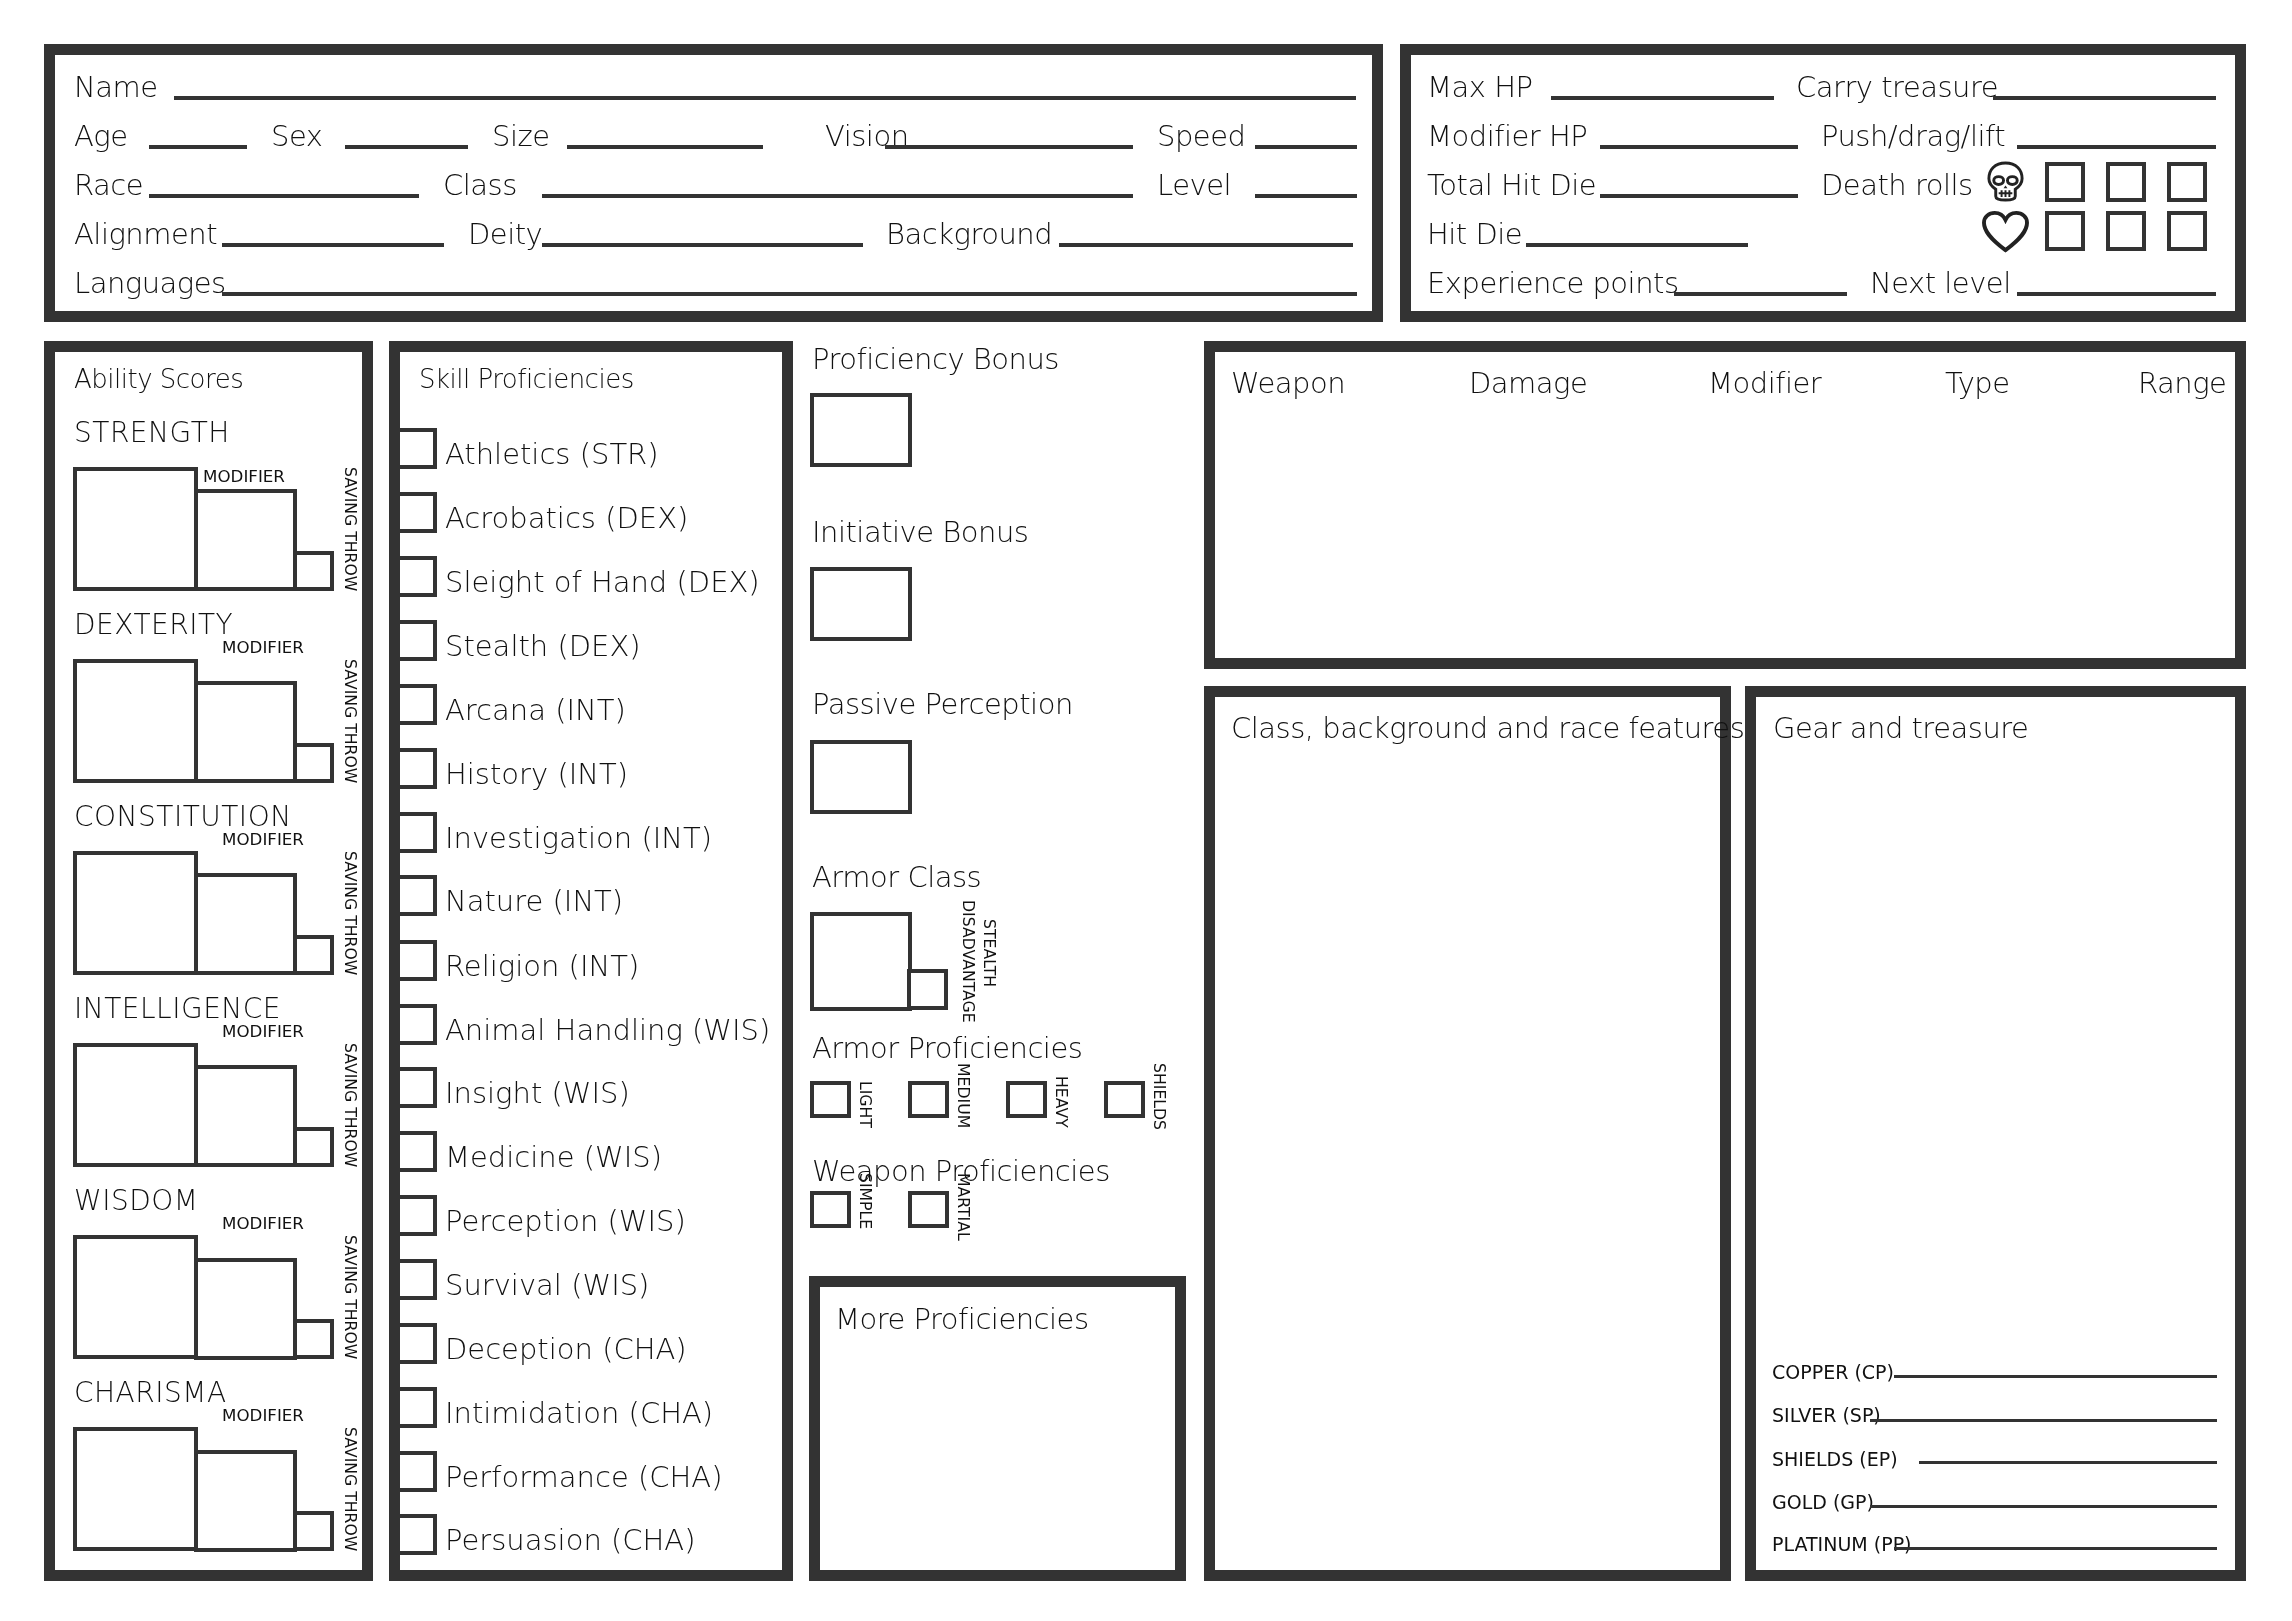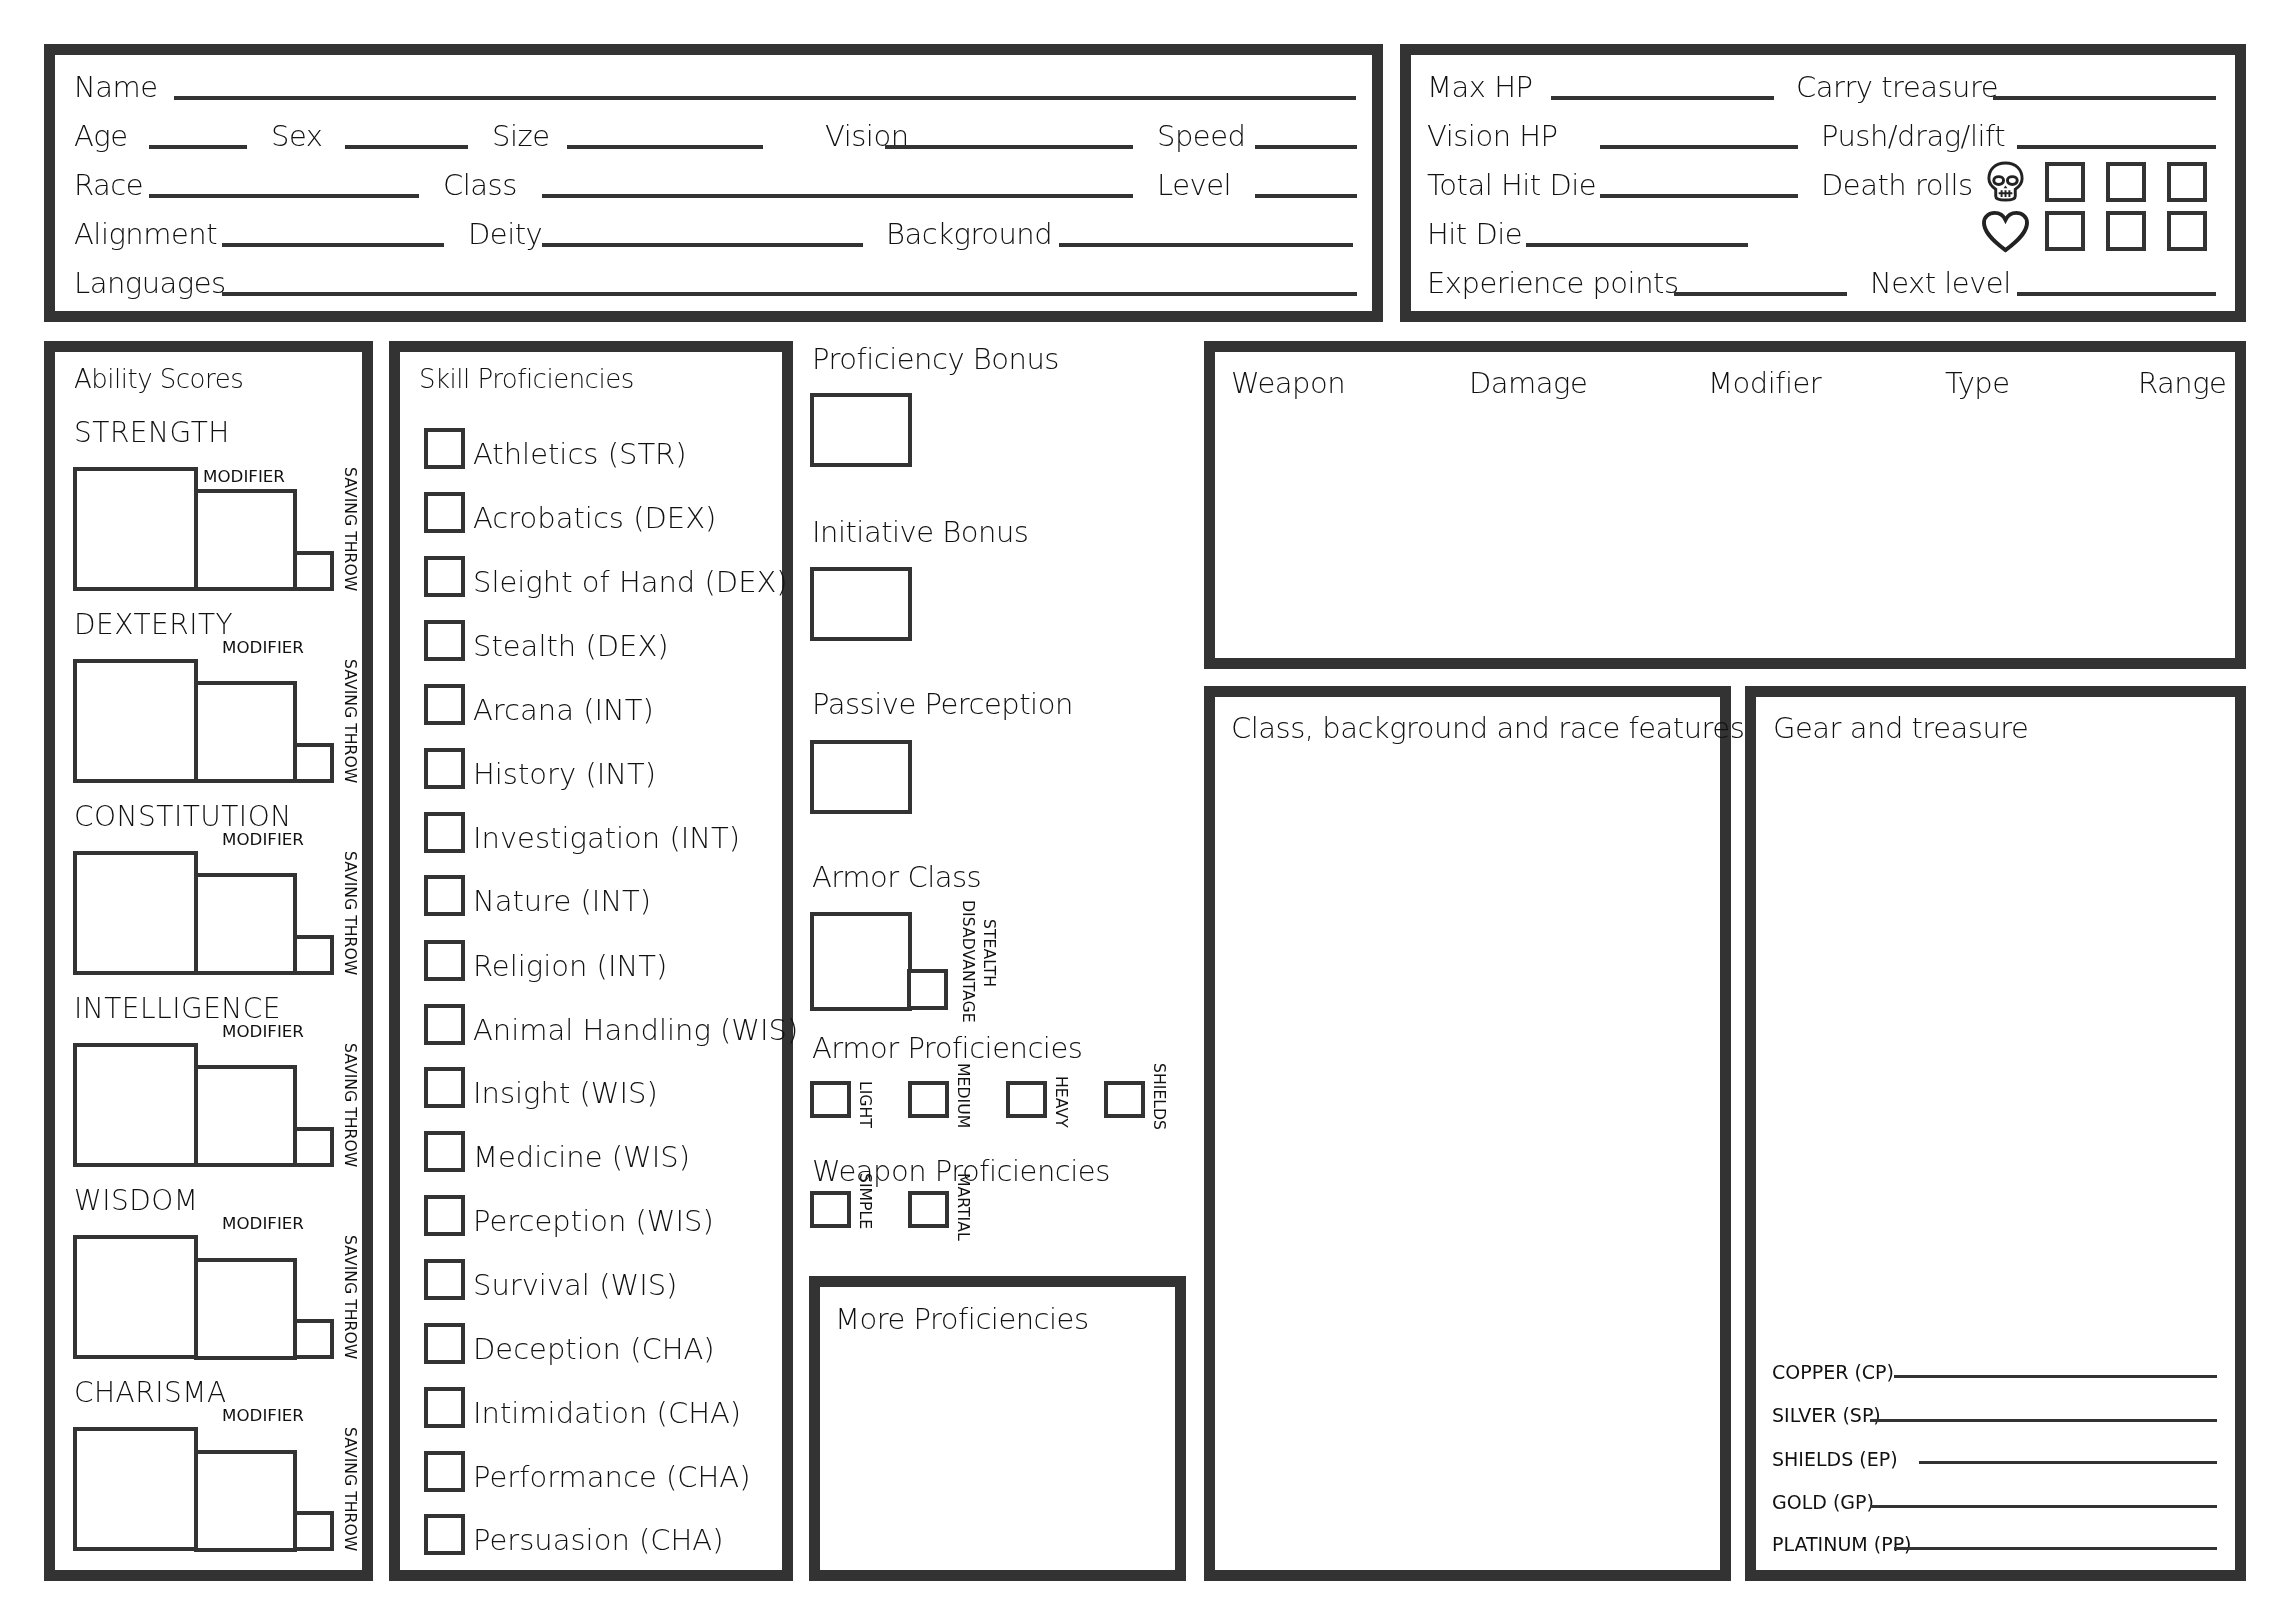--- a/index.html
+++ b/index.html
@@ -8,21 +8,21 @@
   .abs { position: absolute; }
   .panel { position: absolute; border: 11.8px solid #333333; box-sizing: border-box; background: #fff; }
   .lbl { position: absolute; font-size: 29px; line-height: 33px; white-space: nowrap; font-weight: 300; letter-spacing: -0.5px; }
   .line { position: absolute; height: 3.9px; background: #333333; }
   .box { position: absolute; border: 4.9px solid #333333; box-sizing: border-box; background: #fff; }
   .small { position: absolute; font-size: 16.7px; line-height: 17.6px; white-space: nowrap; letter-spacing: 0px; }
   .vert { position: absolute; font-size: 15.7px; line-height: 17.6px; white-space: nowrap;
           writing-mode: vertical-rl; }
   .title { font-size: 26px; }
   .ability-name { font-size: 28px; letter-spacing: 0.5px; }
-  .skill-row { position: absolute; left: 424px; height: 49px; }
+  .skill-row { position: absolute; left: 396px; height: 49px; }
   .skill-row .cb { position: absolute; left: 0; top: 0; width: 41px; height: 41px; border: 4.9px solid #333; box-sizing: border-box; }
   .skill-row .txt { position: absolute; left: 49px; top: 9.8px; font-size: 29px; line-height: 33px; white-space: nowrap; font-weight: 300; }
   .coin { font-size: 19px; }
 </style>
 </head>
 <body>
 
 <div class="panel" style="left:44px; top:44px; width:1339px; height:278px;"></div>
 
 <div class="lbl" style="left:74px; top:71px;">Name</div>
@@ -56,21 +56,21 @@
 <div class="lbl" style="left:74px; top:267px;">Languages</div>
 <div class="line" style="left:222px; top:292px; width:1135px;"></div>
 
 <div class="panel" style="left:1400px; top:44px; width:846px; height:278px;"></div>
 
 <div class="lbl" style="left:1427px; top:71px;">Max HP</div>
 <div class="line" style="left:1551px; top:96px; width:223px;"></div>
 <div class="lbl" style="left:1796px; top:71px;">Carry treasure</div>
 <div class="line" style="left:1993px; top:96px; width:223px;"></div>
 
-<div class="lbl" style="left:1427px; top:120px;">Vision HP</div>
+<div class="lbl" style="left:1427px; top:120px;">Modifier HP</div>
 <div class="line" style="left:1600px; top:145px; width:198px;"></div>
 <div class="lbl" style="left:1821px; top:120px;">Push/drag/lift</div>
 <div class="line" style="left:2017px; top:145px; width:199px;"></div>
 
 <div class="lbl" style="left:1427px; top:169px;">Total Hit Die</div>
 <div class="line" style="left:1600px; top:194px; width:198px;"></div>
 <div class="lbl" style="left:1821px; top:169px;">Death rolls</div>
 
 <div class="abs" style="left:1985px; top:160px; width:41px; height:43px;">
   <svg width="41" height="43" viewBox="0 0 42 44">

